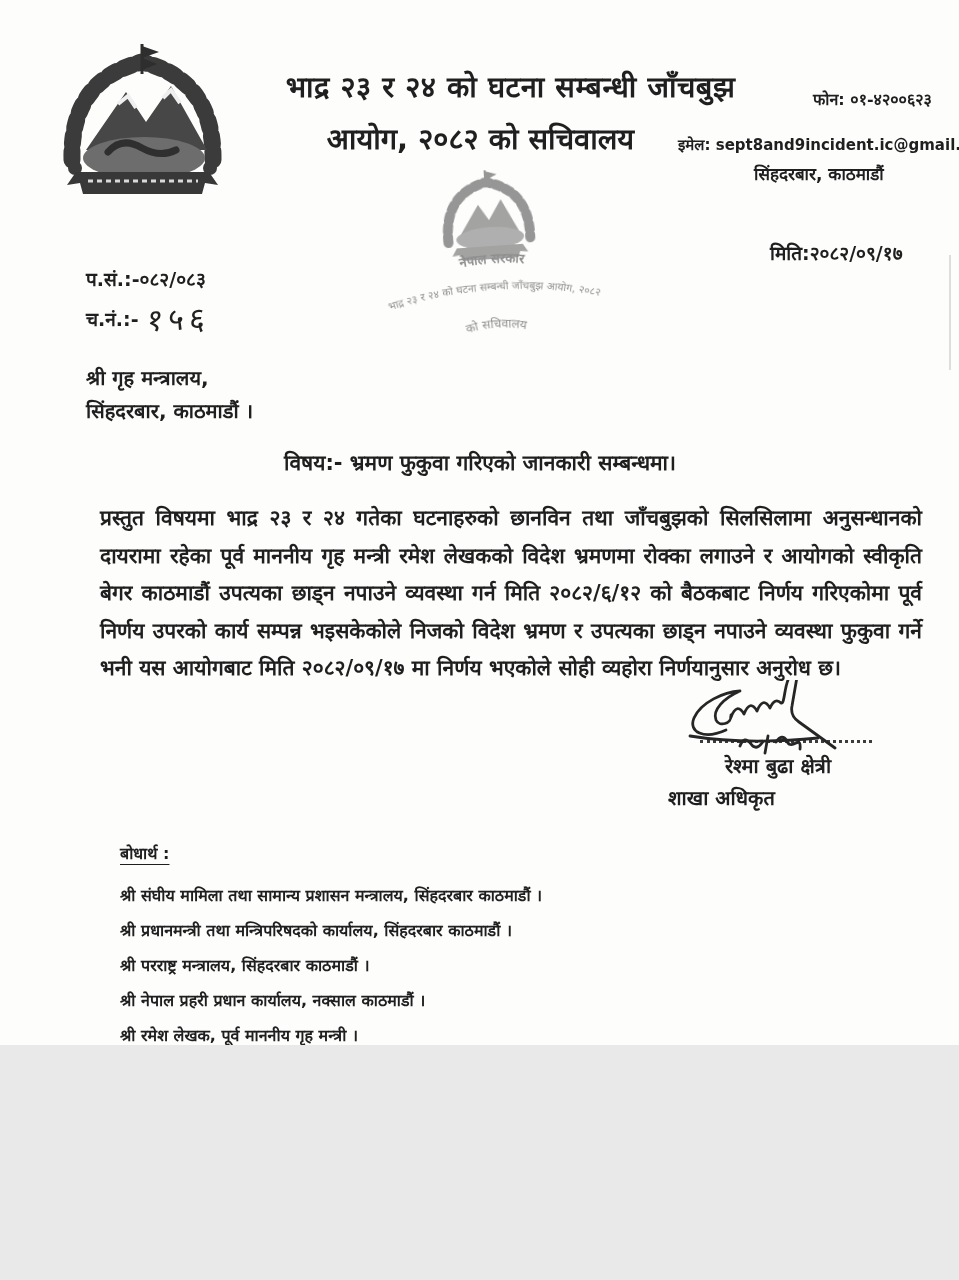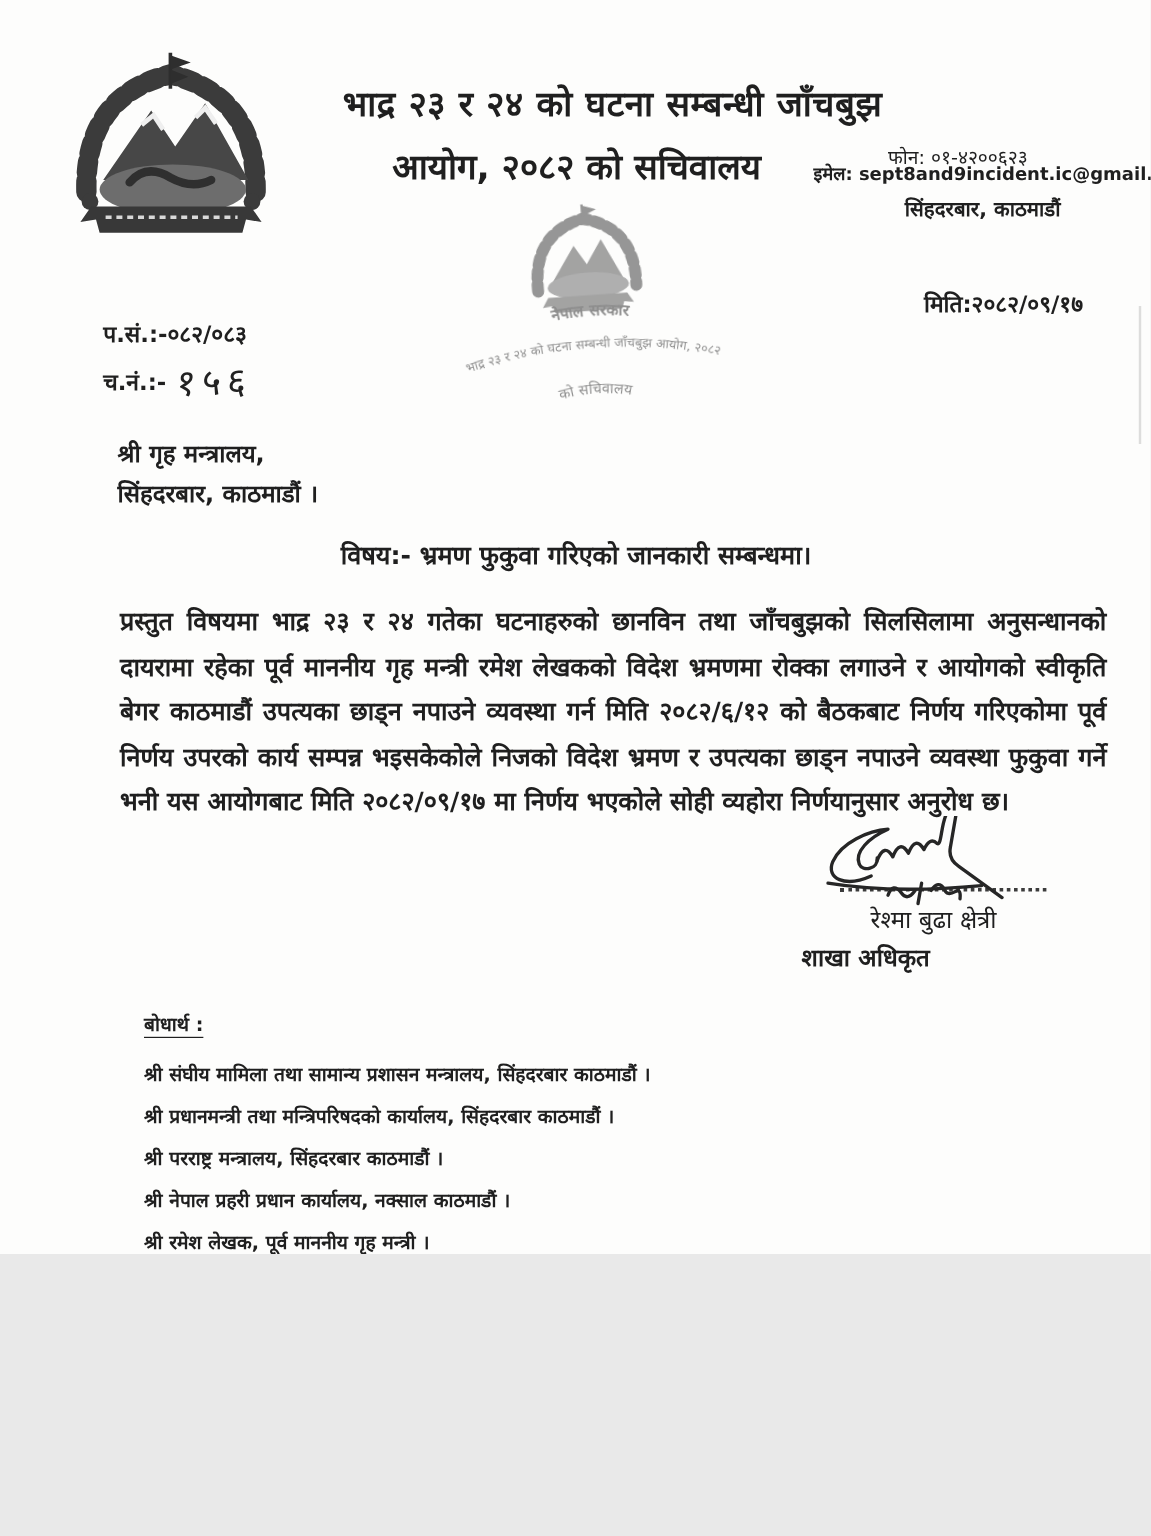--- a/index.html
+++ b/index.html
@@ -11,50 +11,50 @@
   }
   .abs{position:absolute;}
   .nowrap{white-space:nowrap;}
 
   
   .emblem{left:50px;top:40px;width:185px;height:178px;}
   .title1{left:238px;top:66px;width:545px;text-align:center;
           font-size:29px;font-weight:bold;letter-spacing:.5px;}
   .title2{left:268px;top:118px;width:425px;text-align:center;
           font-size:29px;font-weight:bold;}
-  .phone{left:740px;top:88px;font-size:16px;font-weight:normal;margin-top:32px;}
+  .phone{left:813px;top:88px;font-size:16px;font-weight:bold;}
   .email{left:678px;top:134px;font-size:15px;font-weight:bold;}
   .hq-address{left:754px;top:162px;font-size:17px;font-weight:bold;}
 
   
   .stamp{left:358px;top:168px;width:268px;height:190px;
          transform:rotate(-4deg);opacity:.78;filter:blur(.3px);}
 
   .date-line{left:726px;top:240px;font-size:19px;font-weight:bold;margin-left:44px;}
 
   .ref-block{left:86px;top:262px;font-size:19px;font-weight:bold;line-height:34px;}
   .dispatch-row{margin-top:2px;}
   .handwritten-no{display:inline-block;font-size:31px;font-weight:normal;
     transform:skewX(-7deg) rotate(-2deg);letter-spacing:5px;
     position:relative;top:4px;left:8px;color:#222;}
 
-  .addressee{left:86px;top:362px;font-size:20px;font-weight:bold;line-height:33px;margin-left:12px;}
+  .addressee{left:86px;top:362px;font-size:20px;font-weight:bold;line-height:33px;}
 
   .subject{left:60px;top:448px;width:840px;text-align:center;
            font-size:21px;font-weight:bold;}
 
   .body-text{left:100px;top:500px;width:822px;font-size:21px;font-weight:bold;
              line-height:37.5px;text-align:justify;}
 
   
   .sig-dots{left:700px;top:714px;width:172px;height:26px;
             border-bottom:3px dotted #3c3c3c;}
   .sig-svg{left:652px;top:680px;width:240px;height:86px;}
   .sig-name{left:668px;top:752px;width:220px;text-align:center;
-            font-size:20px;font-weight:normal;}
+            font-size:20px;font-weight:bold;}
   .sig-title{left:668px;top:784px;width:220px;text-align:left;
              font-size:20px;font-weight:bold;}
 
   
   .cc-block{left:120px;top:842px;font-size:16px;font-weight:bold;}
   .cc-heading{text-decoration:underline;text-underline-offset:5px;margin-bottom:20px;}
   .cc-item{margin-bottom:13px;white-space:nowrap;}
 
   
   .cs-badge{left:40px;top:1200px;width:38px;height:34px;

